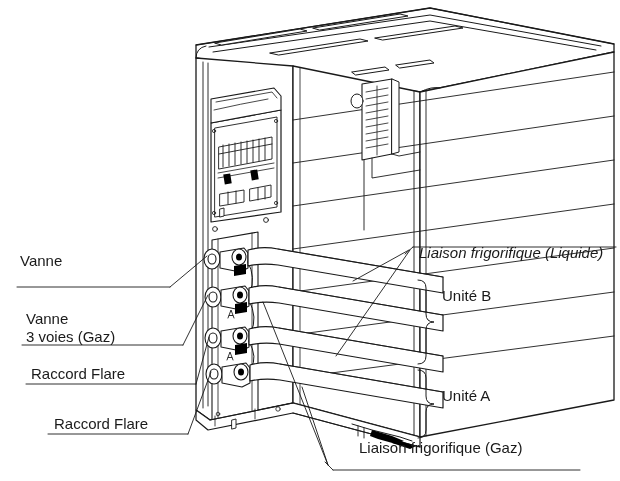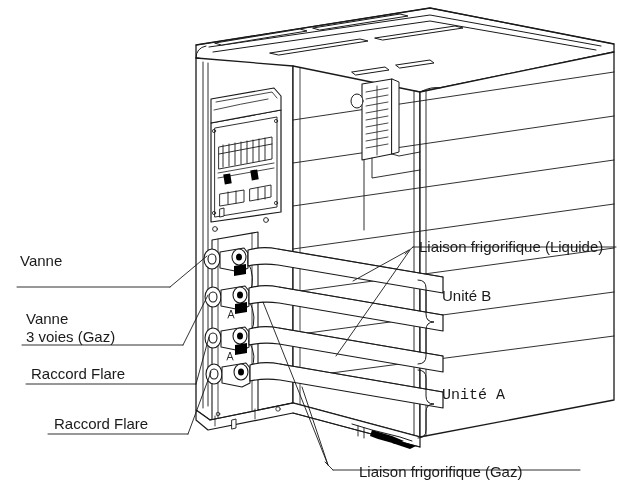--- a/index.html
+++ b/index.html
@@ -292,21 +292,21 @@
 
   <div class="lbl lbl-two-line" style="left:26px; top:310px;">
     <div>Vanne</div>
     <div>3 voies (Gaz)</div>
   </div>
 
   <div class="lbl" style="left:31px; top:365px;">Raccord Flare</div>
 
   <div class="lbl" style="left:54px; top:415px;">Raccord Flare</div>
 
-  <div class="lbl" style="left:419px; top:238px;">Liaison frigorifique (Liquide)</div>
-
-  <div class="lbl" style="left:359px; top:439px;margin-top:24px;">Liaison frigorifique (Gaz)</div>
+  <div class="lbl" style="left:419px; top:244px;font-style:italic;">Liaison frigorifique (Liquide)</div>
+
+  <div class="lbl" style="left:359px; top:439px;">Liaison frigorifique (Gaz)</div>
 
   <div class="lbl" style="left:442px; top:287px;">Unité B</div>
 
-  <div class="lbl" style="left:442px; top:387px;font-family:Liberation Mono, monospace;">Unité A</div>
+  <div class="lbl" style="left:442px; top:387px;">Unité A</div>
 
 </div>
 
 </body></html>

